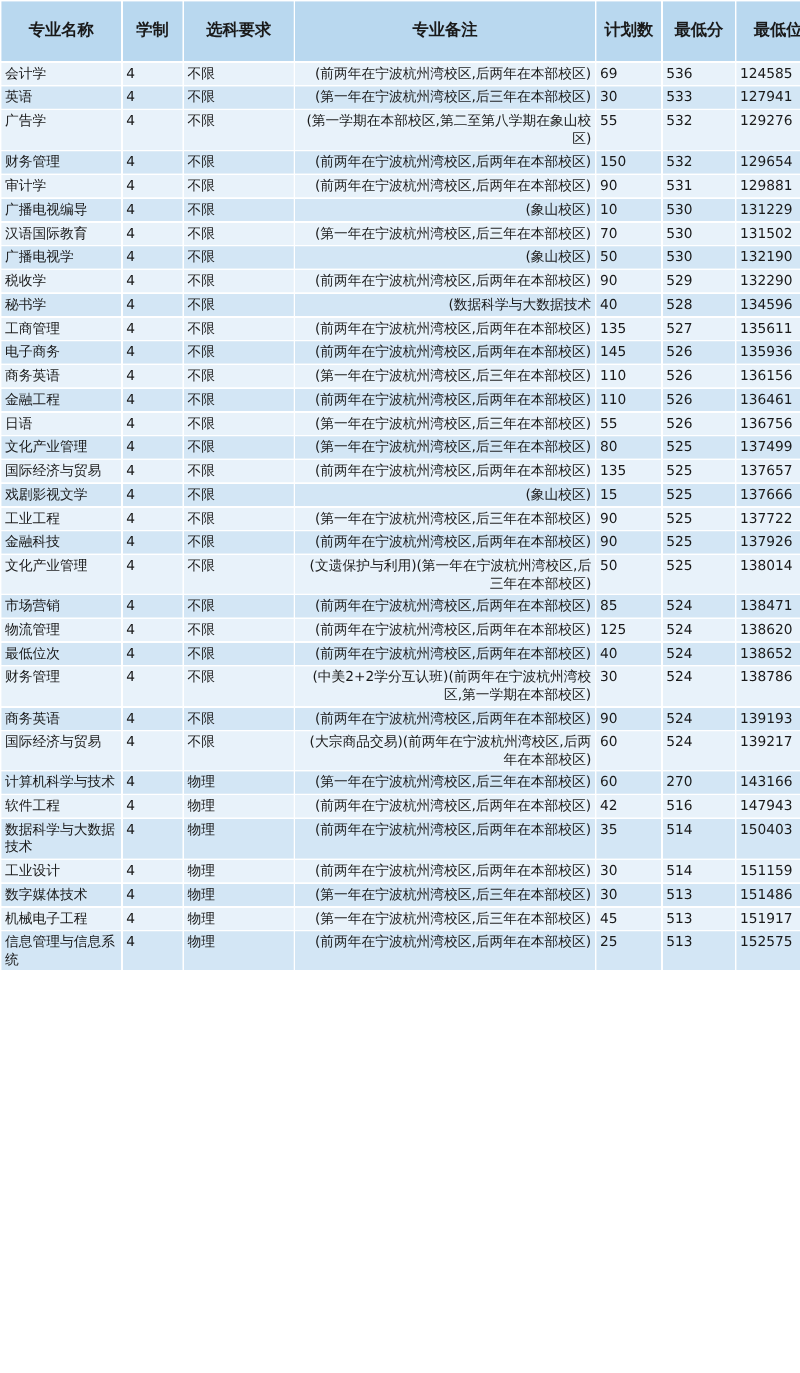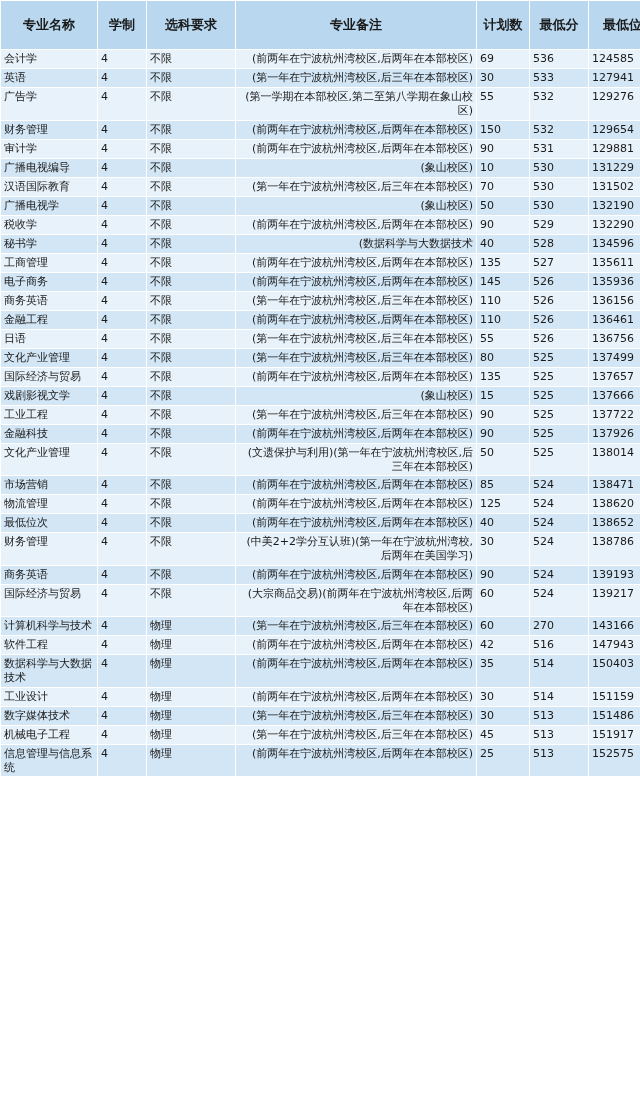--- a/index.html
+++ b/index.html
@@ -280,21 +280,21 @@
         <td class="c-subj">不限</td>
         <td class="c-note">(前两年在宁波杭州湾校区,后两年在本部校区)</td>
         <td class="c-plan">40</td>
         <td class="c-score">524</td>
         <td class="c-rank">138652</td>
       </tr>
       <tr class="row-odd">
         <td class="c-name">财务管理</td>
         <td class="c-years">4</td>
         <td class="c-subj">不限</td>
-        <td class="c-note">(中美2+2学分互认班)(第一年在宁波杭州湾校,后两年在美国学习)</td>
+        <td class="c-note">(中美2+2学分互认班)(前两年在宁波杭州湾校区,第一学期在本部校区)</td>
         <td class="c-plan">30</td>
         <td class="c-score">524</td>
         <td class="c-rank">138786</td>
       </tr>
       <tr class="row-even">
         <td class="c-name">商务英语</td>
         <td class="c-years">4</td>
         <td class="c-subj">不限</td>
         <td class="c-note">(前两年在宁波杭州湾校区,后两年在本部校区)</td>
         <td class="c-plan">90</td>

